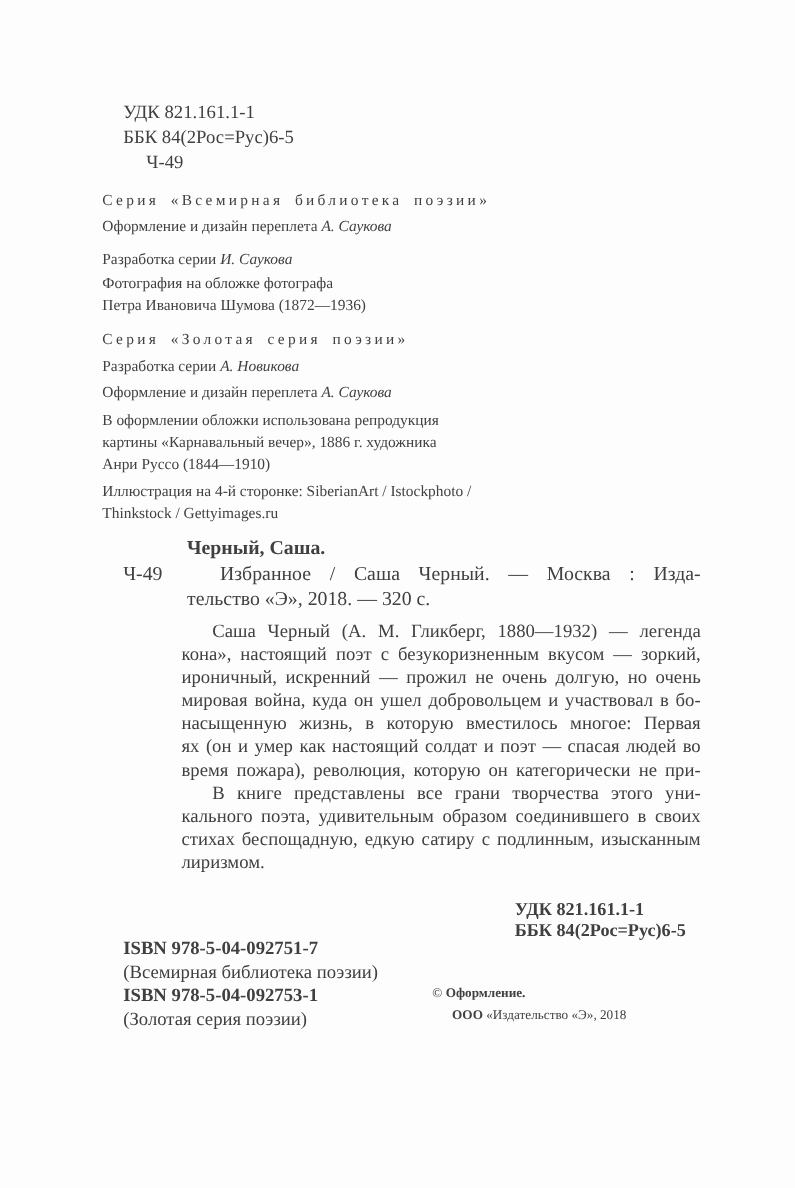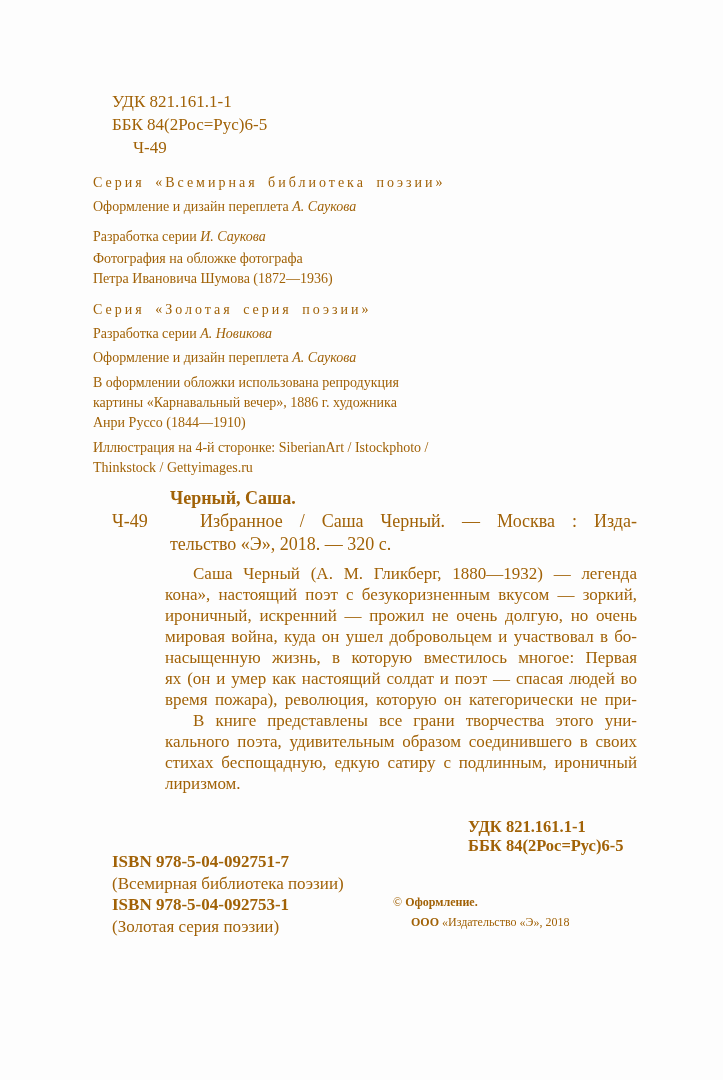--- a/index.html
+++ b/index.html
@@ -1,18 +1,18 @@
 <!DOCTYPE html>
 <html lang="ru"><head>
 <meta charset="utf-8">
 <style>
   html,body { margin:0; padding:0; background:#ffffff; }
   .page {
     position:relative; width:723px; height:1080px;
-    background:#fdfdfd; color:#a16207; overflow:hidden;
+    background:#fdfdfd; color:#404040; overflow:hidden;
     font-family:"Liberation Serif","DejaVu Serif",serif;
   }
   
   .top-codes { position:absolute; left:112px; top:90px; font-size:17px; line-height:23px; }
   .top-codes .indent { padding-left:21px; }
 
   
   .series-col { position:absolute; left:93px; top:171px; width:545px; text-align:left; font-size:14px; line-height:24px; }
   .series-title { letter-spacing:3px; word-spacing:4px; }
   .tight { line-height:20px; }
@@ -87,21 +87,21 @@
   <div class="annotation">
     <div class="jl ind28">Саша Черный (А. М. Гликберг, 1880—1932) — легенда</div>
     <div class="jl">кона», настоящий поэт с безукоризненным вкусом — зоркий,</div>
     <div class="jl">ироничный, искренний — прожил не очень долгую, но очень</div>
     <div class="jl">мировая война, куда он ушел добровольцем и участвовал в бо-</div>
     <div class="jl">насыщенную жизнь, в которую вместилось многое: Первая</div>
     <div class="jl">ях (он и умер как настоящий солдат и поэт — спасая людей во</div>
     <div class="jl">время пожара), революция, которую он категорически не при-</div>
     <div class="jl ind28">В книге представлены все грани творчества этого уни-</div>
     <div class="jl">кального поэта, удивительным образом соединившего в своих</div>
-    <div class="jl">стихах беспощадную, едкую сатиру с подлинным, ироничный</div>
+    <div class="jl">стихах беспощадную, едкую сатиру с подлинным, изысканным</div>
     <div>лиризмом.</div>
   </div>
 
   <div class="bottom-codes">
     <div>УДК 821.161.1-1</div>
     <div>ББК 84(2Рос=Рус)6-5</div>
   </div>
 
   <div class="isbn-block">
     <div class="num">ISBN 978-5-04-092751-7</div>

